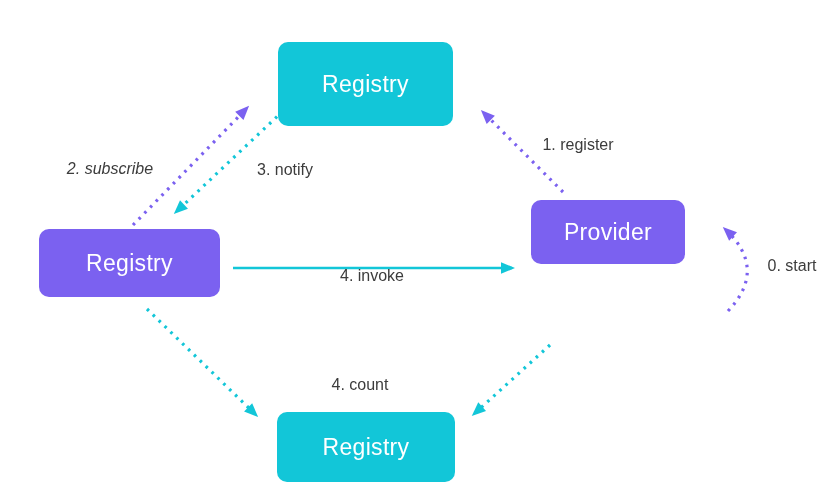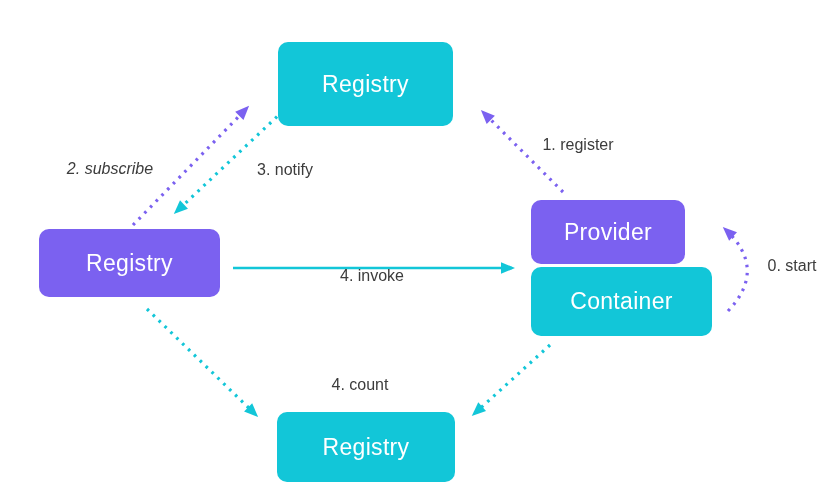--- a/index.html
+++ b/index.html
@@ -91,23 +91,20 @@
 
   <div class="node cyan node-registry">
     <span>Registry</span>
   </div>
   <div class="node purple node-consumer">
     <span>Registry</span>
   </div>
   <div class="node purple node-provider">
     <span>Provider</span>
   </div>
-  <div class="node cyan node-container">
-    <span>Container</span>
-  </div>
   <div class="node cyan node-monitor">
     <span>Registry</span>
   </div>
 
   <div class="edge-label label-start">0. start</div>
   <div class="edge-label label-register">1. register</div>
   <div class="edge-label label-subscribe">2. subscribe</div>
   <div class="edge-label label-notify">3. notify</div>
   <div class="edge-label label-invoke">4. invoke</div>
   <div class="edge-label label-count">4. count</div>

